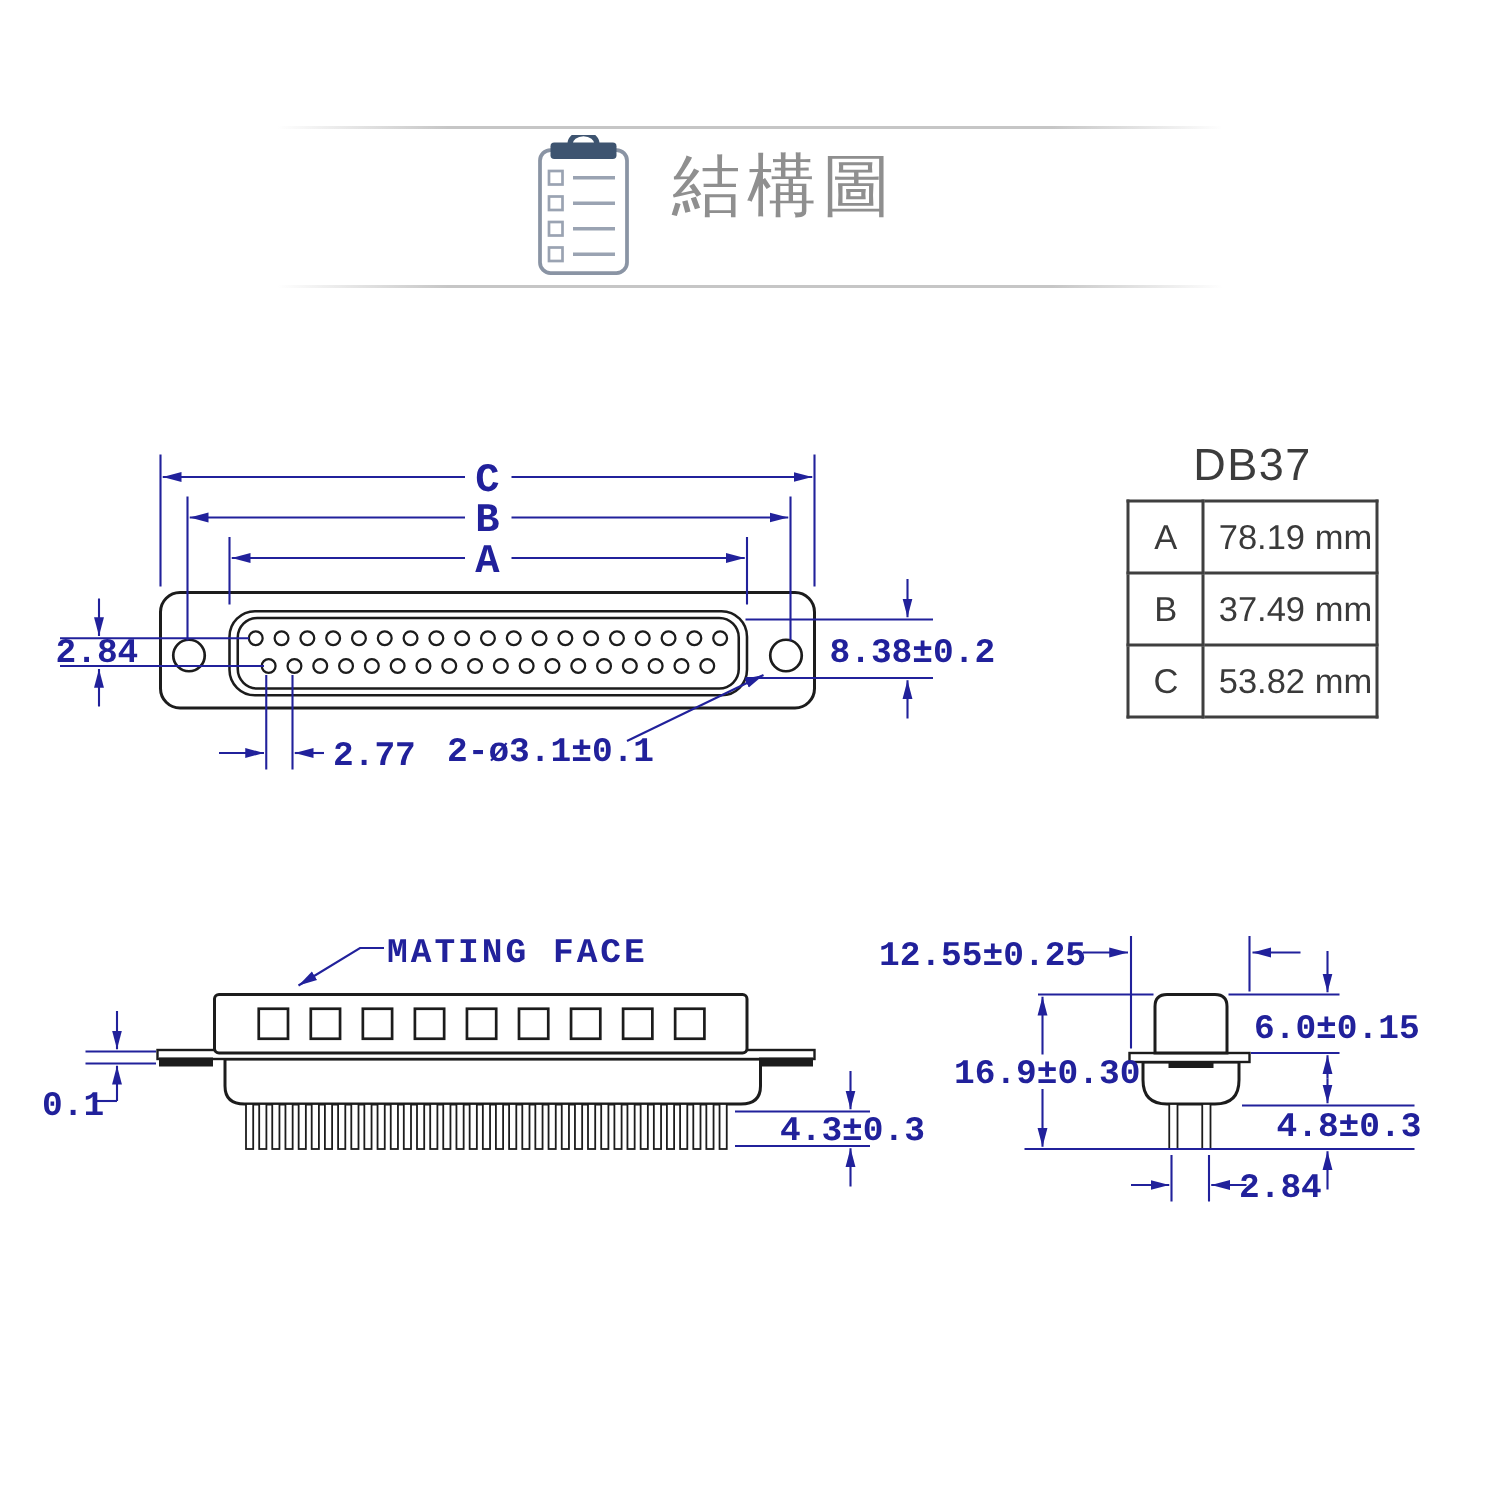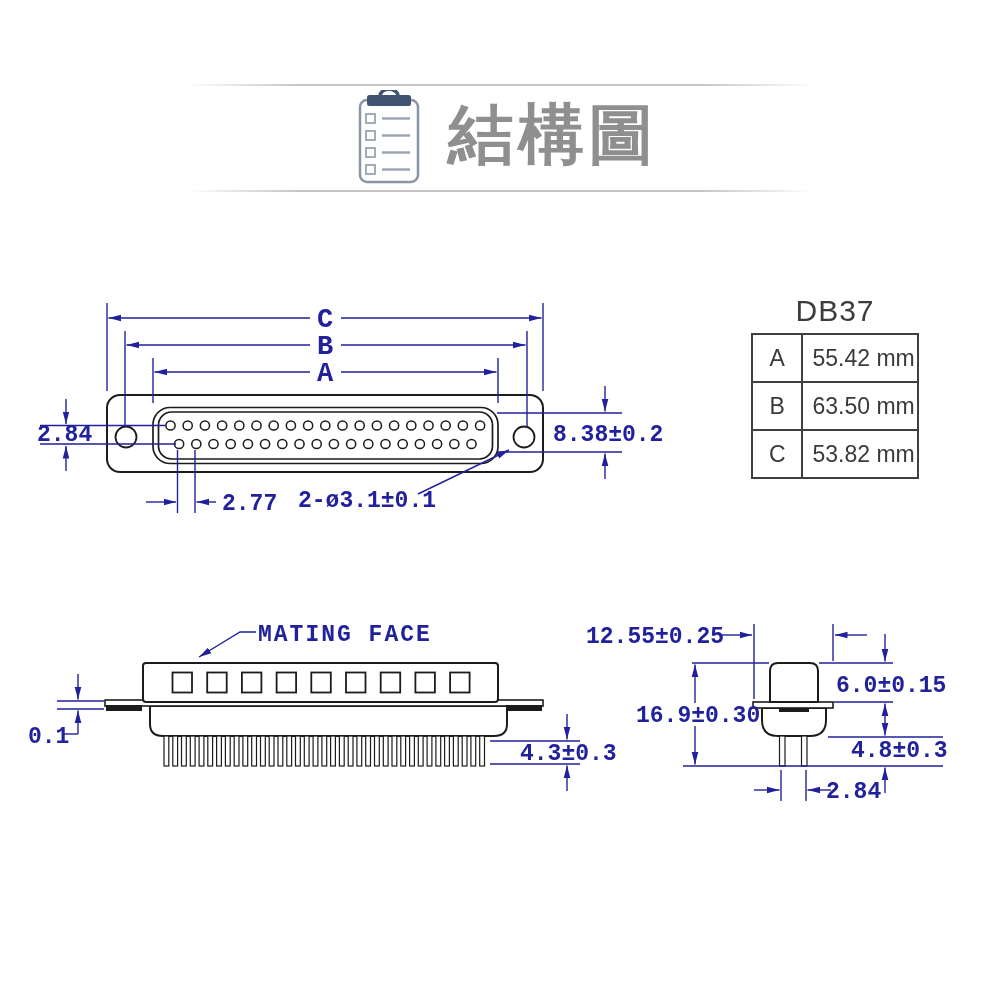--- a/index.html
+++ b/index.html
@@ -3,22 +3,22 @@
 <meta charset="utf-8">
 <style>
   html,body{margin:0;padding:0;background:#fff;}
   .canvas{position:relative;width:1000px;height:1000px;background:#ffffff;overflow:hidden;
           font-family:"Liberation Sans",sans-serif;}
   
   .band-line{position:absolute;left:185px;width:630px;height:2px;
      background:linear-gradient(90deg,rgba(195,195,195,0) 0%,#c6c6c6 18%,#c6c6c6 82%,rgba(195,195,195,0) 100%);}
   .band-top{top:84px;}
   .band-bottom{top:190px;}
-  .page-title{position:absolute;left:448px;top:98px;font-size:66px;line-height:1.1;
-     color:#8f8f8f;letter-spacing:4px;font-weight:700;}
+  .page-title{position:absolute;left:448px;top:98px;font-size:46px;line-height:1.1;
+     color:#8f8f8f;letter-spacing:4px;font-weight:400;}
   .clipboard{position:absolute;left:356px;top:90px;}
   
   .spec{position:absolute;left:706px;top:294px;width:168px;color:#3a3a3a;padding-left:45px;}
   .spec-title{text-align:center;font-size:30px;color:#3c3c3c;letter-spacing:1px;margin-bottom:5px;}
   .spec table{border-collapse:collapse;width:168px;}
   .spec td{border:2px solid #3f3f3f;height:44px;font-size:23px;color:#3a3a3a;}
   .spec td.lbl{width:52px;text-align:center;}
   .spec td.val{width:112px;text-align:left;padding-left:9px;}
   
   #drawing{position:absolute;left:0;top:0;}
@@ -53,25 +53,25 @@
   </svg>
 
   <div class="page-title">結構圖</div>
 
   <div class="spec">
     <div class="spec-title">DB37</div>
     <table>
       <tbody>
           <tr>
         <td class="lbl">A</td>
-        <td class="val">55.42 mm</td>
+        <td class="val">78.19 mm</td>
       </tr>
       <tr>
         <td class="lbl">B</td>
-        <td class="val">63.50 mm</td>
+        <td class="val">37.49 mm</td>
       </tr>
       <tr>
         <td class="lbl">C</td>
         <td class="val">53.82 mm</td>
       </tr>
     </tbody>
       </table>
   </div>
 
   <svg id="drawing" width="1000" height="1000" viewBox="0 0 1000 1000">

